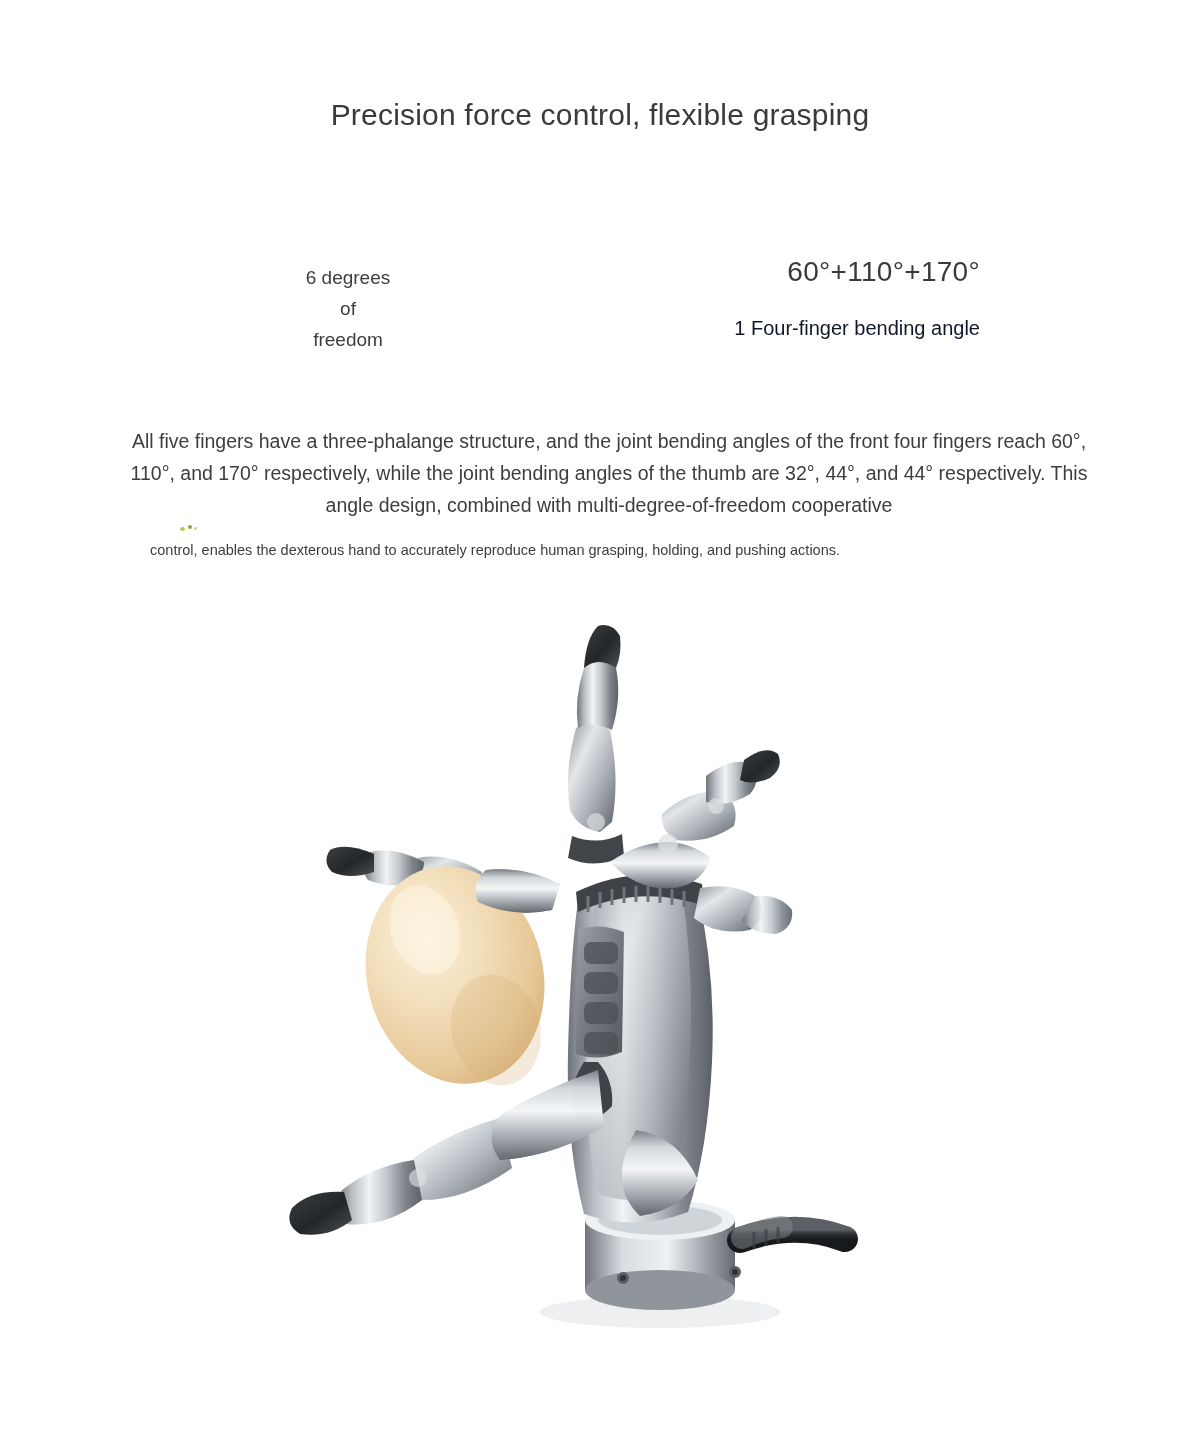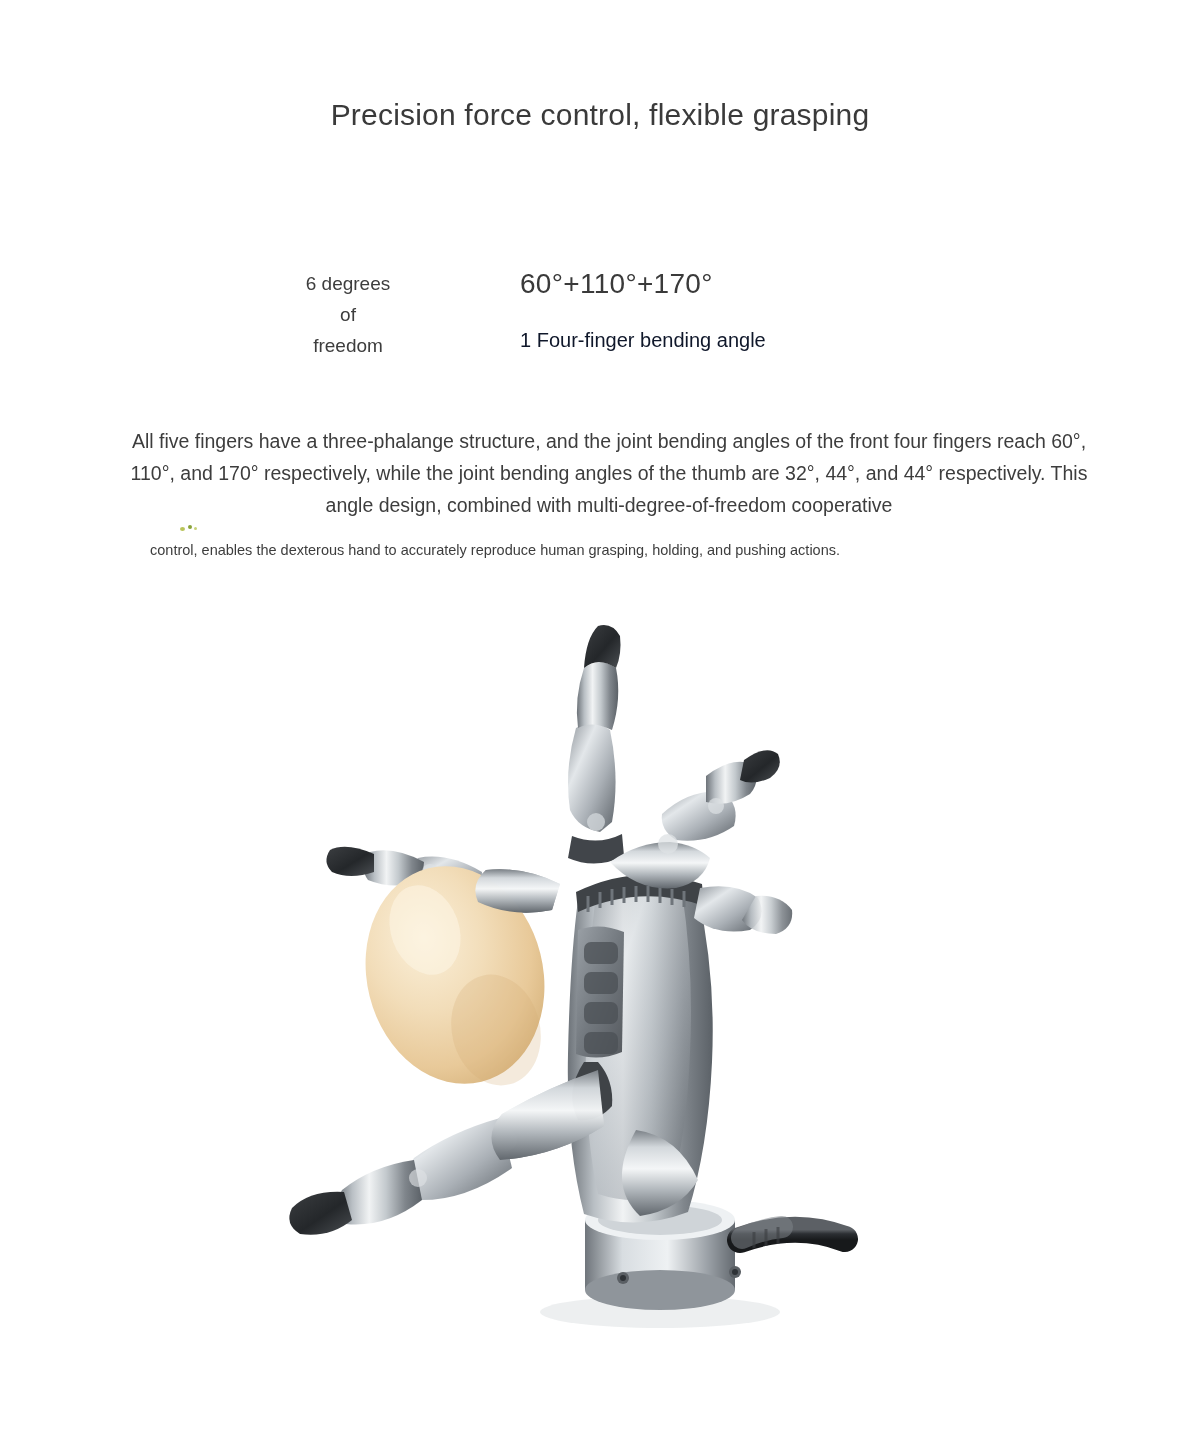--- a/index.html
+++ b/index.html
@@ -38,34 +38,34 @@
     position: absolute;
     top: 250px;
     left: 0;
     width: 1200px;
     height: 120px;
   }
 
   .spec-left {
     position: absolute;
     left: 250px;
-    top: 18px;
+    top: 12px;
     width: 196px;
     text-align: center;
     font-size: 19px;
     line-height: 31px;
     color: #3d3d3d;
   }
 
   .spec-right {
     position: absolute;
     left: 520px;
-    top: 12px;
+    top: 0;
     width: 460px;
-    text-align: left;
+    text-align: right;
   }
   .spec-right .big {
     font-size: 28px;
     color: #3a3a3a;
     line-height: 44px;
     letter-spacing: 0.3px;
   }
   .spec-right .sub {
     margin-top: 20px;
     font-size: 20px;

